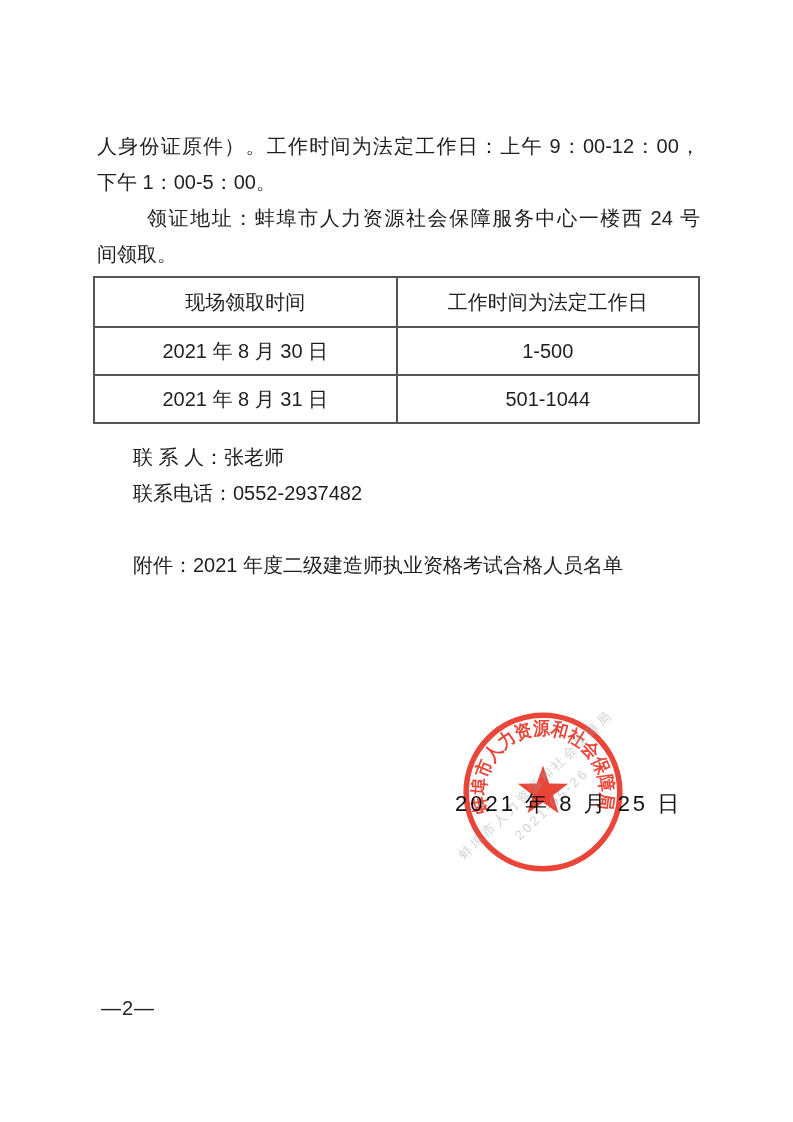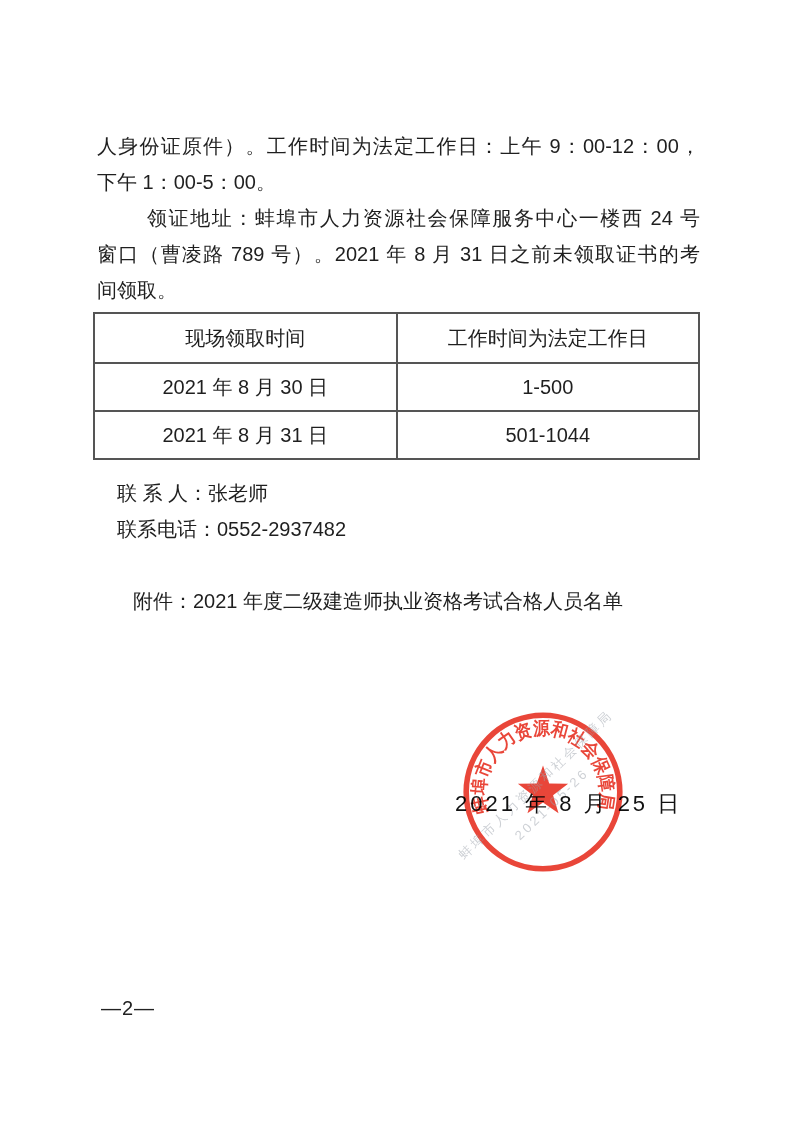--- a/index.html
+++ b/index.html
@@ -29,21 +29,21 @@
   }
   .pickup-table td{
     border:2px solid #555555;
     text-align:center;
     vertical-align:middle;
     font-size:20px;
     padding:4px;
   }
   .pickup-table .hrow td{height:40px;}
   .pickup-table .drow td{height:38px;}
-  .contact-block{margin-top:15px;margin-left:20px;}
+  .contact-block{margin-top:15px;margin-left:36px;}
   .contact-line{margin:0;line-height:36px;}
   .attachment-line{
     margin:36px 0 0 36px;
     line-height:36px;
   }
   .doc-date{
     position:absolute;
     left:455px;top:790px;
     z-index:1;
     font-size:22px;
@@ -85,21 +85,20 @@
 </style>
 </head>
 <body>
 
 <div class="page">
 
   <div class="content">
     <p class="line fill">人身份证原件）。工作时间为法定工作日：上午 9：00-12：00，</p>
     <p class="line">下午 1：00-5：00。</p>
     <p class="line fill indent">领证地址：蚌埠市人力资源社会保障服务中心一楼西 24 号</p>
-    <p class="line fill">窗口（曹凌路 789 号）。2021 年 8 月 31 日之前未领取证书的考</p>
     <p class="line">间领取。</p>
 
     <table class="pickup-table">
       <tbody>
         <tr class="hrow">
           <td>现场领取时间</td>
           <td>工作时间为法定工作日</td>
         </tr>
         <tr class="drow">
           <td>2021 年 8 月 30 日</td>

